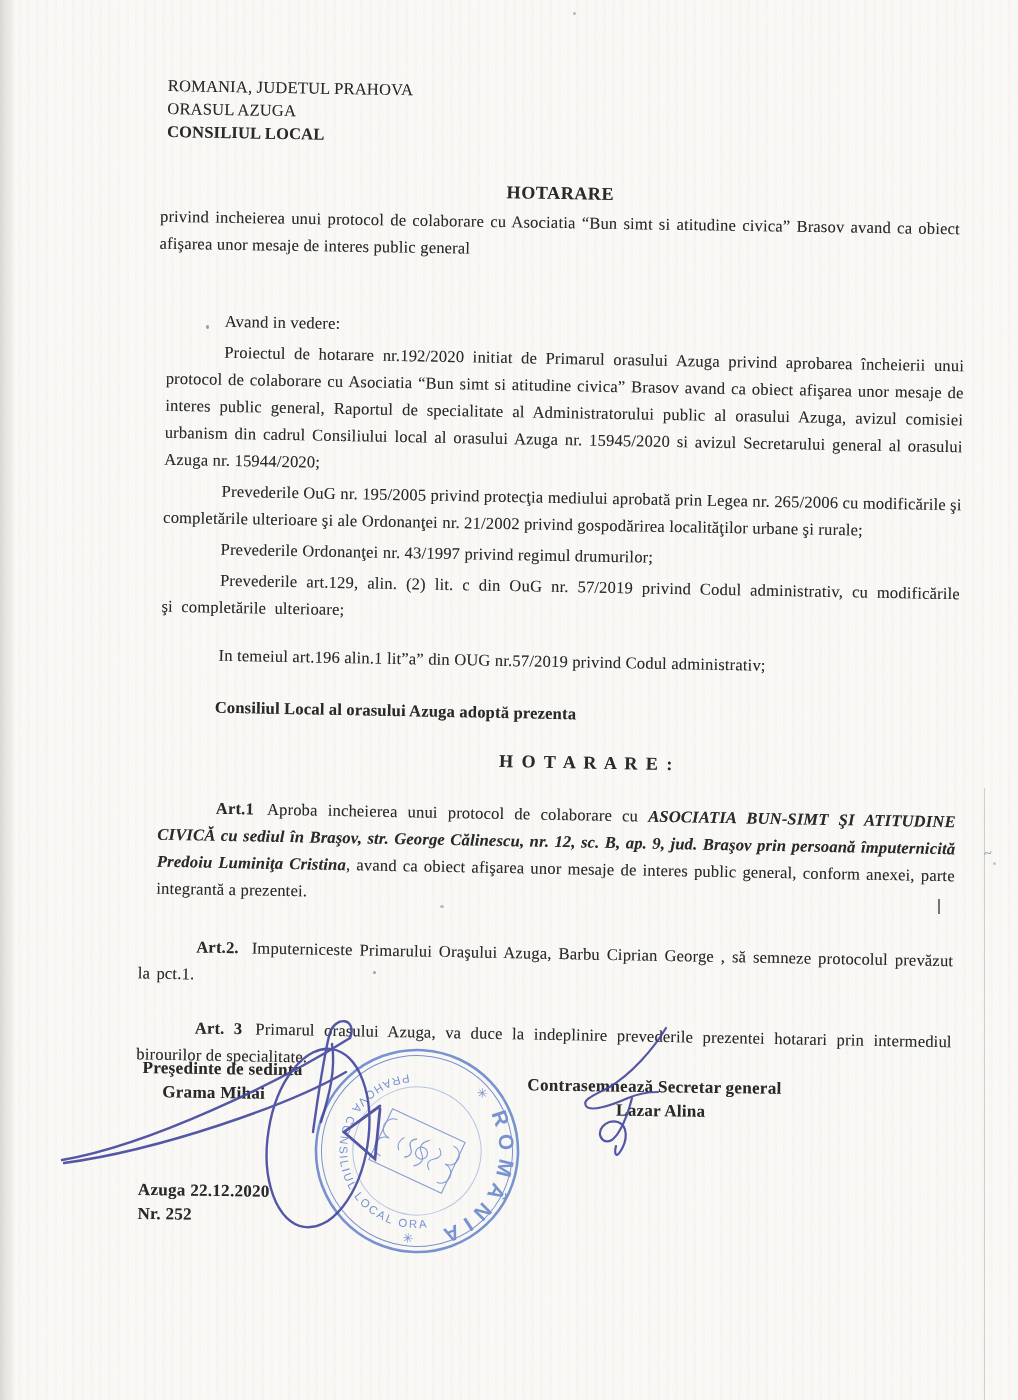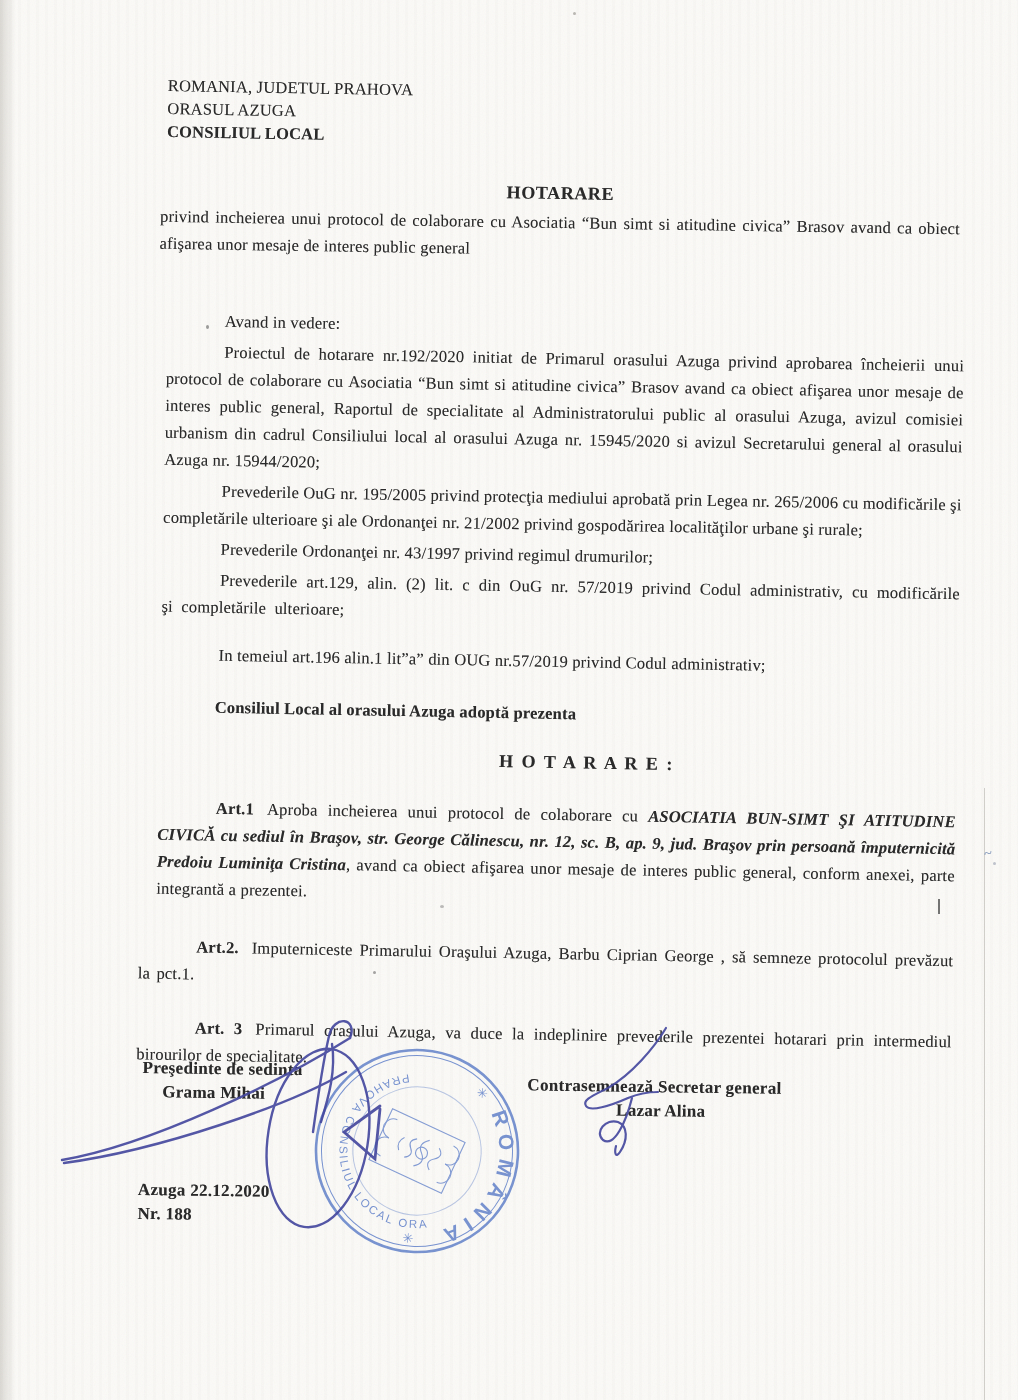--- a/index.html
+++ b/index.html
@@ -111,21 +111,21 @@
       <span class="art-label">Art. 3</span><span>Primarul orasului Azuga, va duce la indeplinire prevederile prezentei hotarari prin intermediul birourilor de specialitate.</span>
     </p>
   </div>
 
   <div class="sig-block tilt">
     <div class="sig-item president-title">Preşedinte de sedinta</div>
     <div class="sig-item president-name">Grama Mihai</div>
     <div class="sig-item countersign-title">Contrasemnează  Secretar general</div>
     <div class="sig-item countersign-name">Lazar Alina</div>
     <div class="sig-item place-date">Azuga 22.12.2020</div>
-    <div class="sig-item doc-number">Nr. 188</div>
+    <div class="sig-item doc-number">Nr. 252</div>
   </div>
 
   <svg class="stamp-svg" width="230" height="230" viewBox="0 0 230 230">
     <g transform="rotate(115 115 115)" stroke="#4a6fc4" fill="none" opacity="0.85">
       <circle cx="115" cy="115" r="101" stroke-width="2.6"></circle>
       <circle cx="115" cy="115" r="95.5" stroke-width="1"></circle>
       <circle cx="115" cy="115" r="64" stroke-width="1" opacity="0.5"></circle>
       <path id="arcCountry" d="M 33.4,100.6 A 83,83 0 0 1 196.6,100.6" stroke="none"></path>
       <path id="arcRing" d="M 45.3,147.5 A 77,77 0 1 0 178.1,70.9" stroke="none"></path>
       <text font-family="Liberation Sans, sans-serif" font-size="21" font-weight="bold" fill="#4a6fc4" stroke="none" letter-spacing="7">

